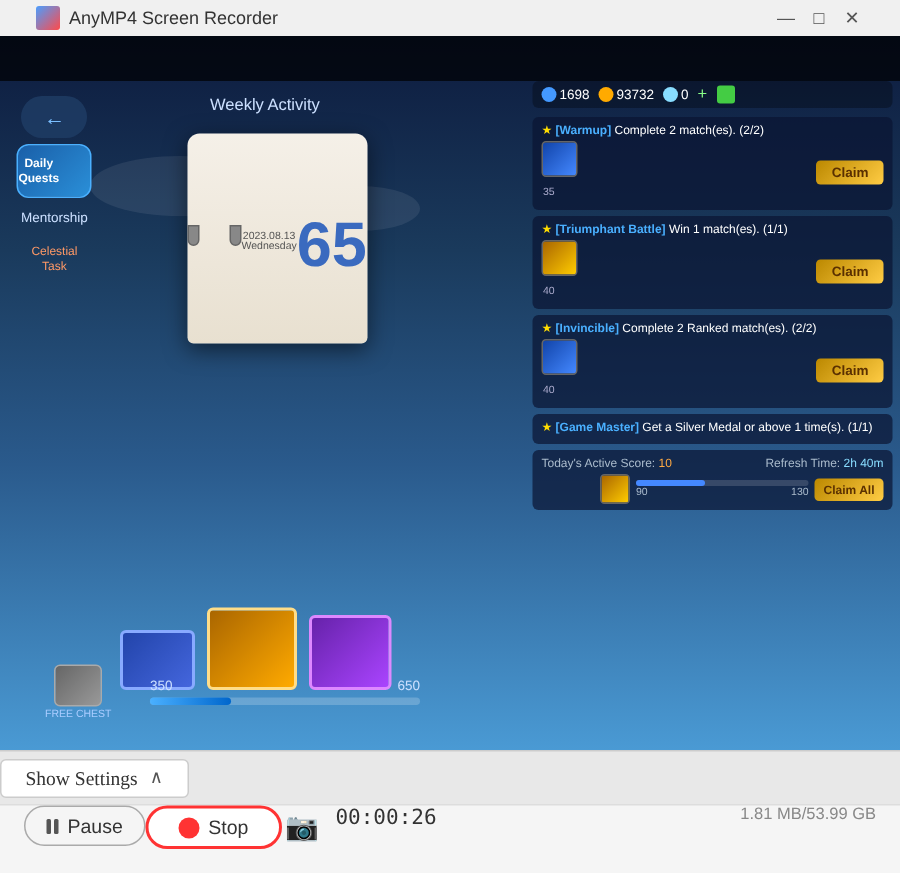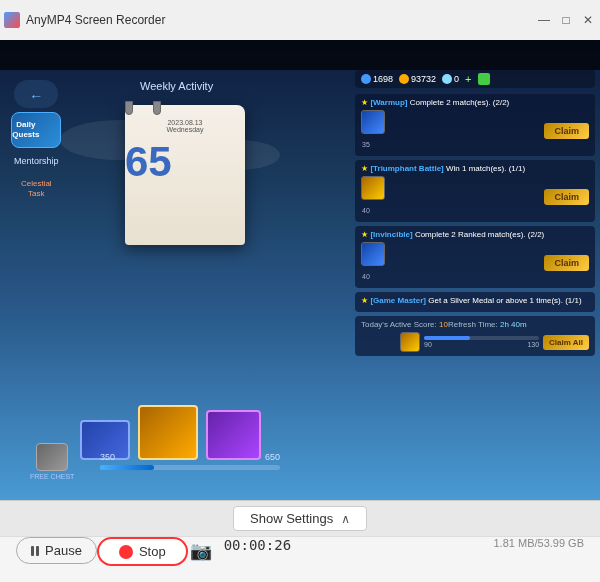--- a/index.html
+++ b/index.html
@@ -11,22 +11,22 @@
       overflow: hidden;
       display: flex;
       flex-direction: column;
     }
 
     
     .title-bar {
       display: flex;
       align-items: center;
       background: #f0f0f0;
-      height: 40px;
-      padding: 0 4px;
+      height: 24px;
+      padding: 0 24px;
       flex-shrink: 0;
     }
     .title-bar-icon {
       width: 16px;
       height: 16px;
       margin-right: 6px;
       background: linear-gradient(135deg, #4a9eff, #ff4a4a);
       border-radius: 2px;
     }
     .title-bar-text {
@@ -146,21 +146,22 @@
 
     .calendar-card {
       position: absolute;
       top: 10px;
       left: 30px;
       width: 120px;
       height: 140px;
       background: linear-gradient(180deg, #f5f0e8, #e8e0d0);
       border-radius: 8px 8px 4px 4px;
       display: flex;
-      flex-direction: column;
+      flex-direction: row;
+      align-items: center;
       box-shadow: 0 4px 15px rgba(0,0,0,0.5);
     }
     .calendar-rings {
       display: flex;
       gap: 20px;
       margin-top: -4px;
     }
     .ring {
       width: 8px;
       height: 14px;
@@ -362,20 +363,21 @@
 
     
     .bottom-quest-bar {
       margin-top: 4px;
       background: rgba(10,20,50,0.7);
       border-radius: 4px;
       padding: 4px 6px;
     }
     .bottom-quest-top {
       display: flex;
+      justify-content: space-between;
       font-size: 8px;
       color: #aabbcc;
       margin-bottom: 3px;
     }
     .bottom-quest-top .score { color: #ffaa44; }
     .bottom-quest-top .refresh { color: #aabbcc; }
     .bottom-quest-top .time { color: #88ddff; }
     .bottom-progress {
       display: flex;
       align-items: center;
@@ -410,23 +412,23 @@
       border: none;
       cursor: pointer;
     }
 
     
     .show-settings-bar {
       background: #e8e8e8;
       height: 36px;
       display: flex;
       align-items: center;
-      justify-content: center;
       flex-shrink: 0;
       border-top: 1px solid #ccc;
+      font-family: Liberation Serif, serif;
     }
     .show-settings-btn {
       display: flex;
       align-items: center;
       gap: 8px;
       background: #fff;
       border: 1px solid #ccc;
       border-radius: 4px;
       padding: 4px 16px;
       font-size: 13px;

